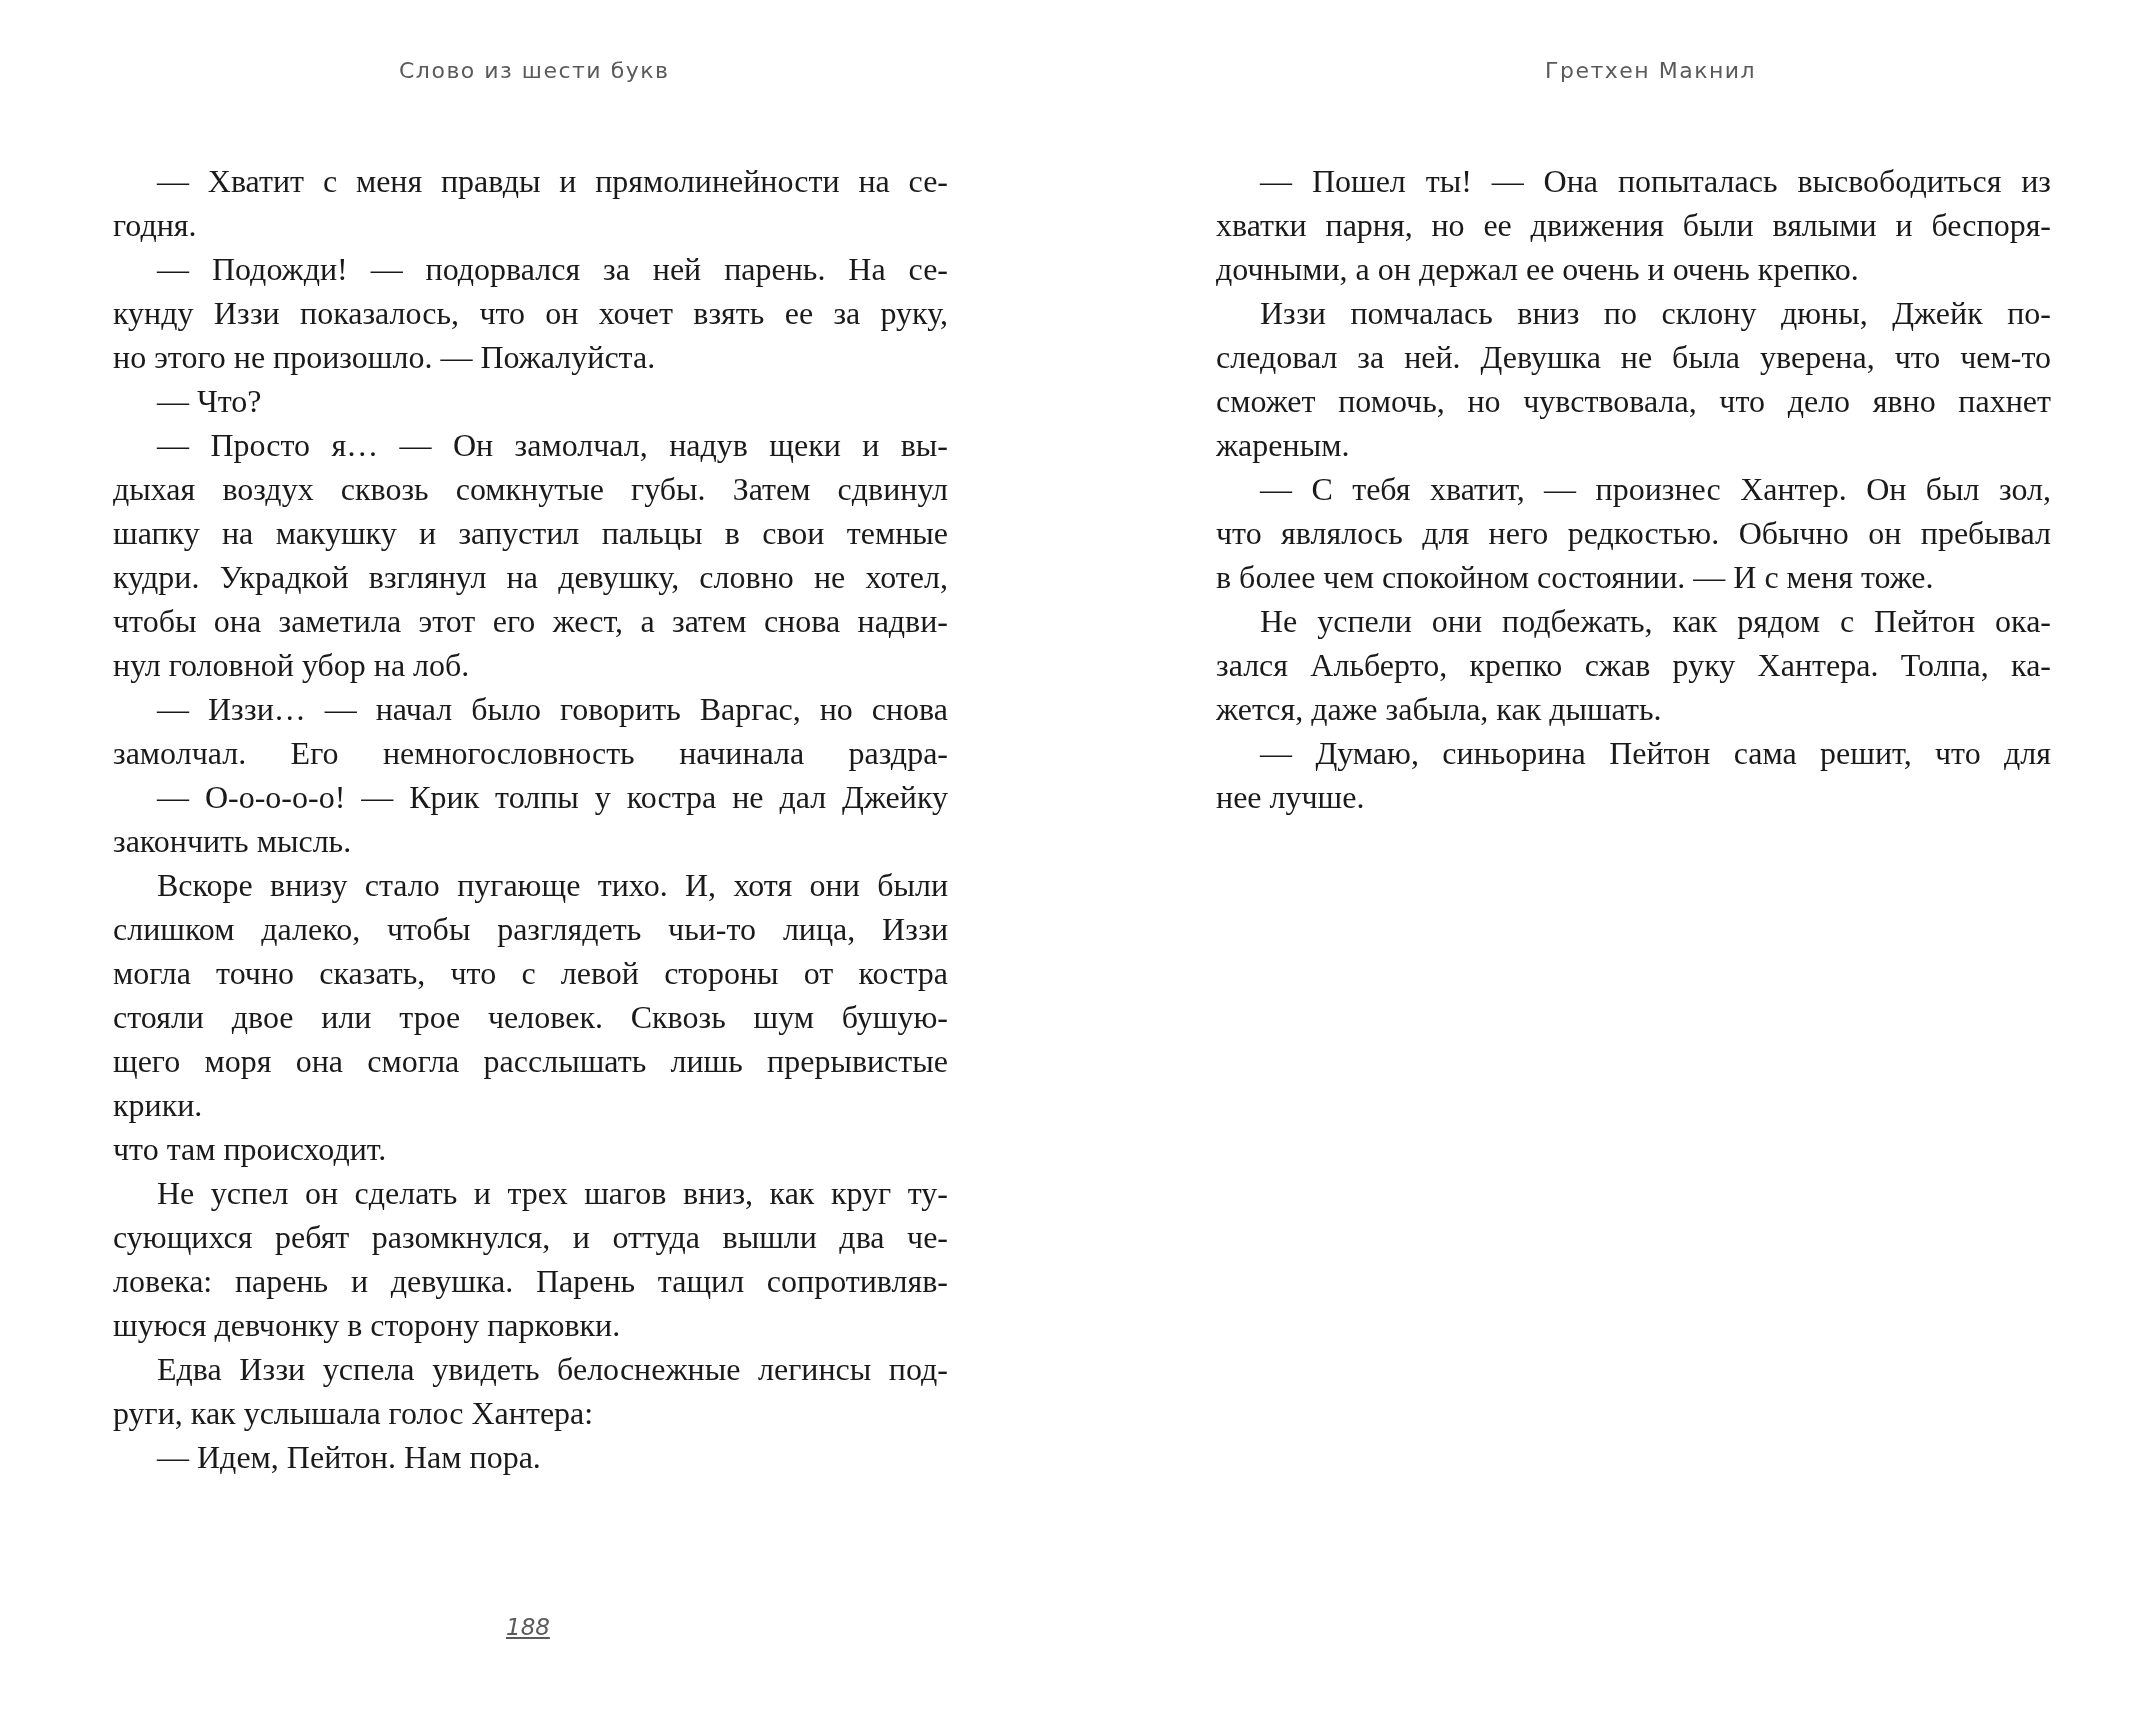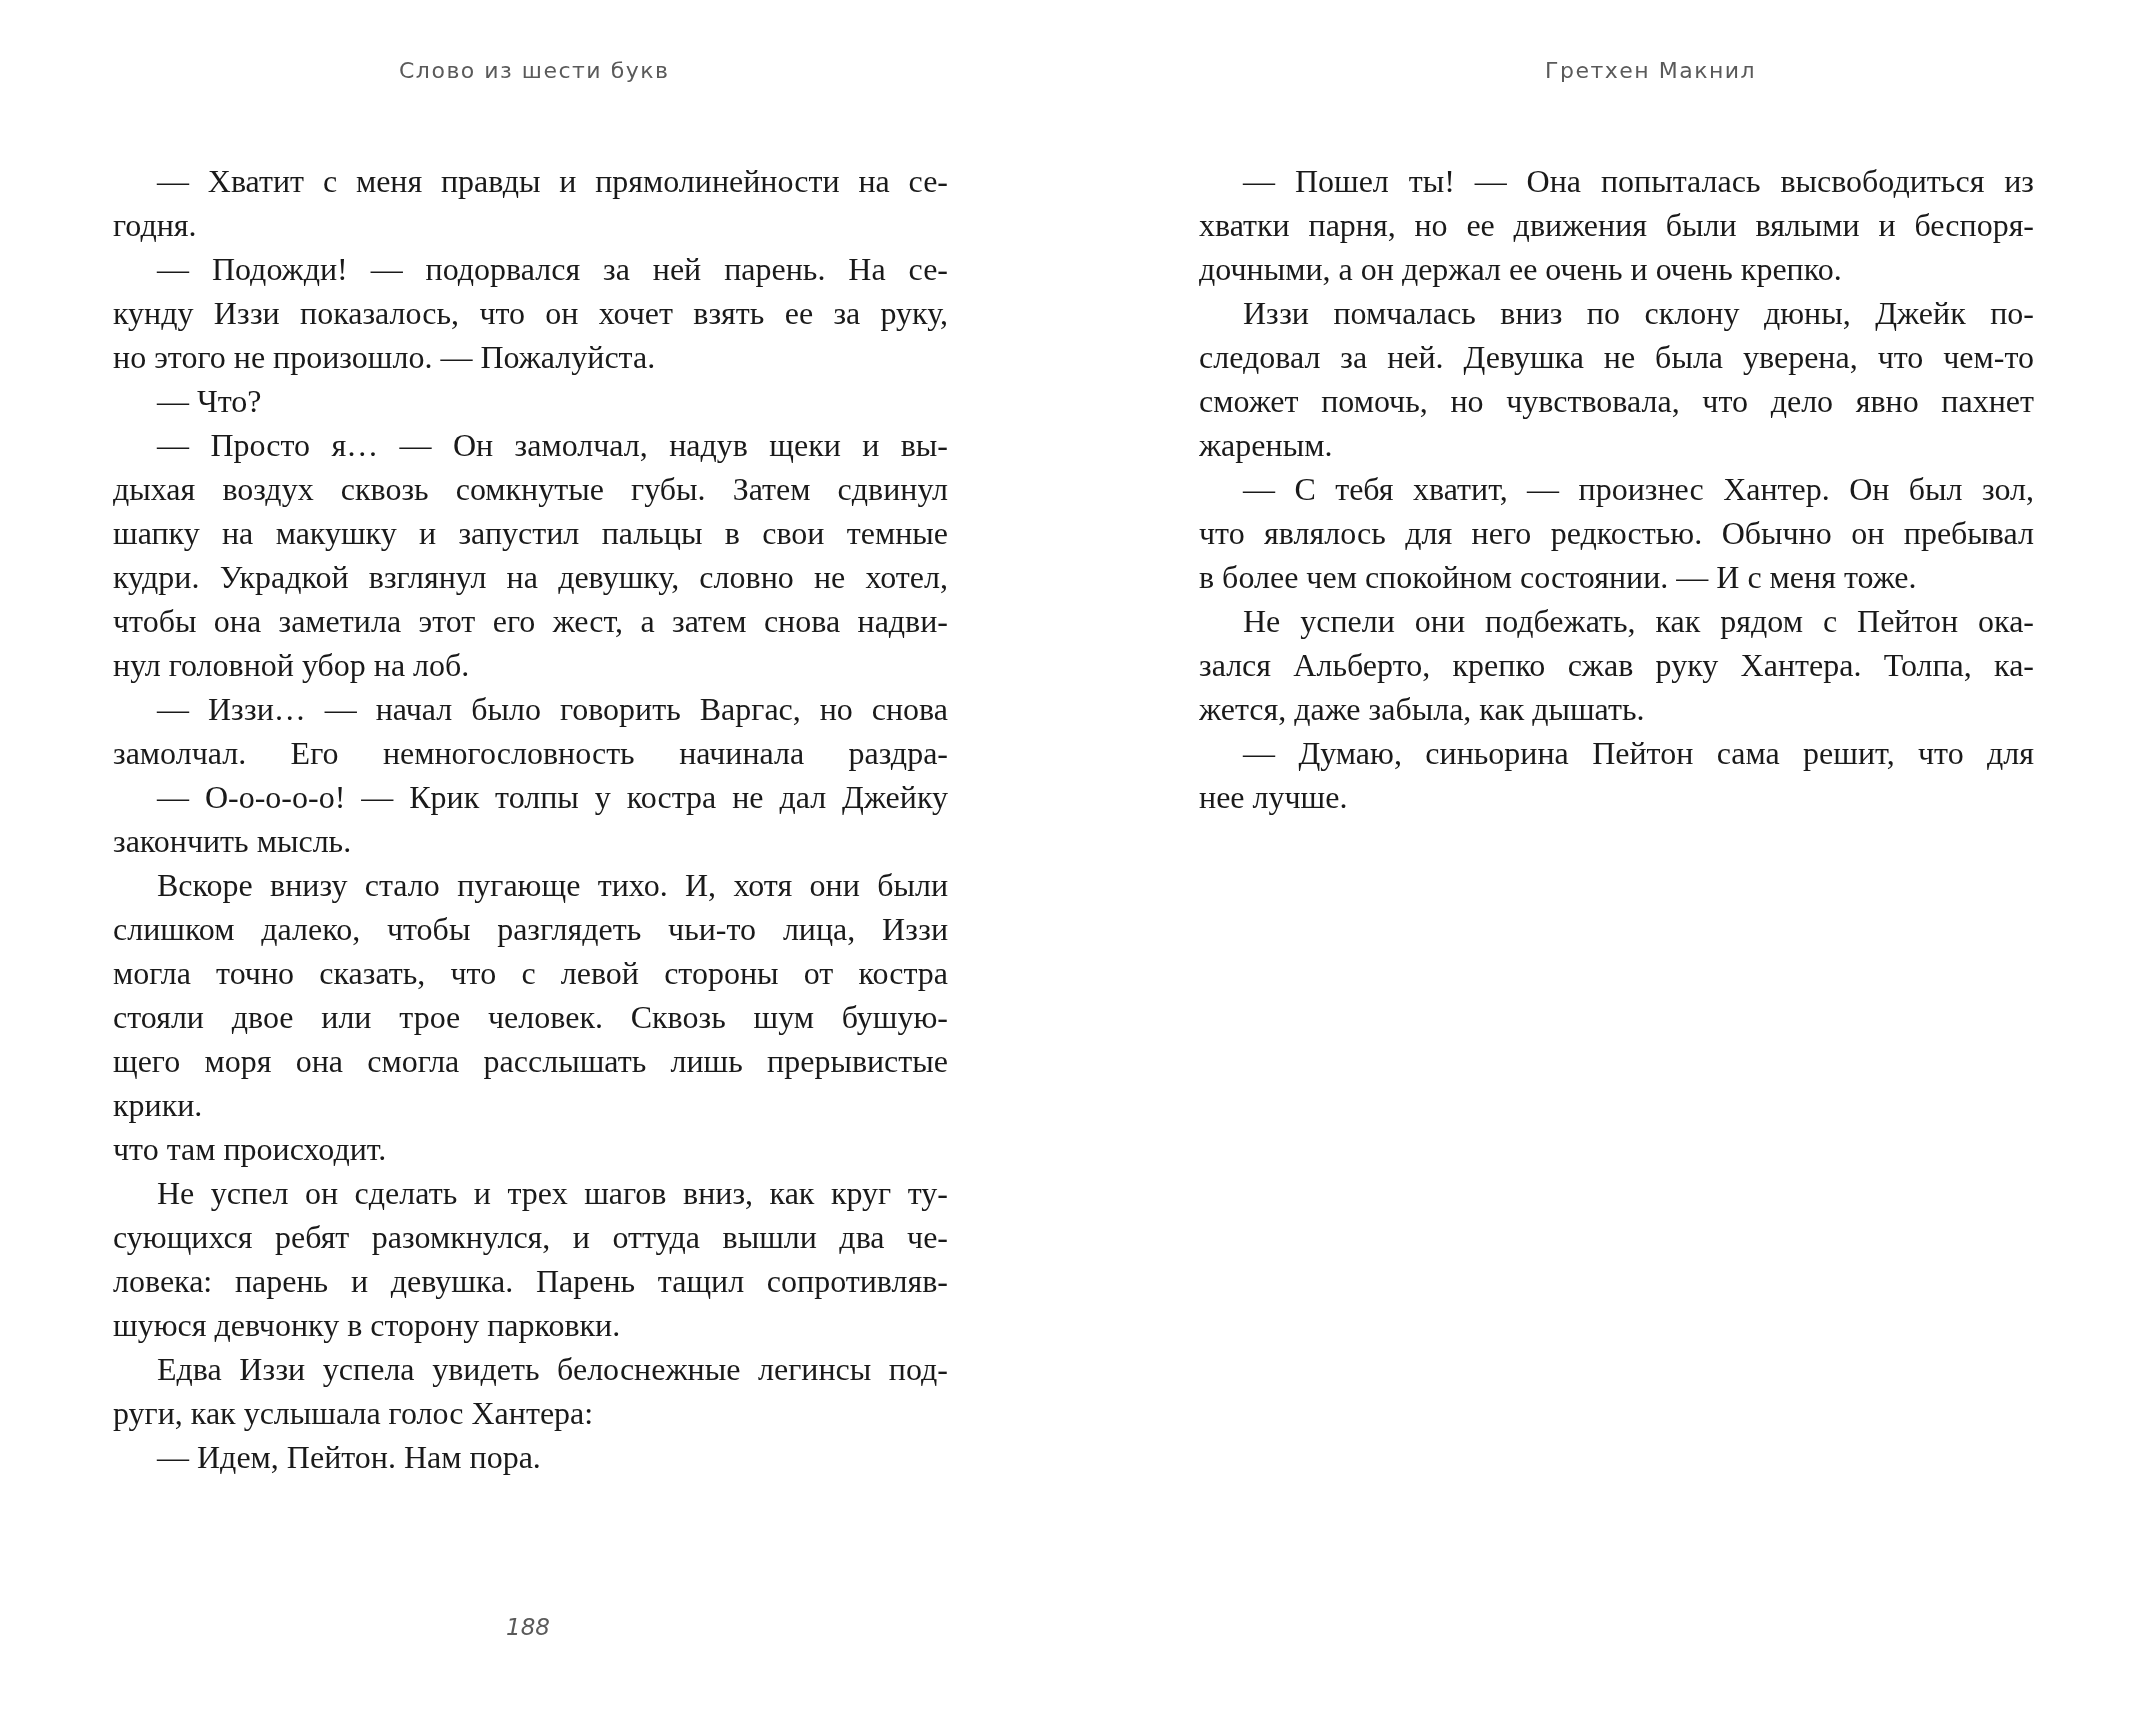--- a/index.html
+++ b/index.html
@@ -15,32 +15,32 @@
     white-space: nowrap;
   }
   .page-left .running-head { left: 399px; }
   .page-right .running-head { left: 1529px; left: 454px; margin-left: 16px; }
   .text-block {
     position: absolute; top: 159px;
     font-family: Liberation Serif, serif;
     font-size: 32px; line-height: 44px; color: #1a1a1a;
   }
   .page-left .text-block { left: 113px; width: 835px; }
-  .page-right .text-block { left: 124px; width: 835px; }
+  .page-right .text-block { left: 141px; width: 835px; }
   .line {
     display: block; height: 44px; white-space: nowrap;
     text-align: justify; text-align-last: justify;
     overflow: hidden;
   }
   .line.indent { padding-left: 44px; }
   .line.last { text-align-last: left; }
   .folio {
     position: absolute; top: 1614px; left: 506px;
     font-family: "DejaVu Sans", sans-serif; font-style: italic;
-    font-size: 23px; color: #5a5a5a;
+    font-size: 23px; color: #5a5a5a; text-decoration: underline;
   }
 </style>
 </head>
 <body>
 
 <div class="spread">
   <div class="page page-left">
     <div class="running-head">Слово из шести букв</div>
     <div class="text-block" id="left-text">
         <span class="line indent">— Хватит с меня правды и прямолинейности на се-</span>

